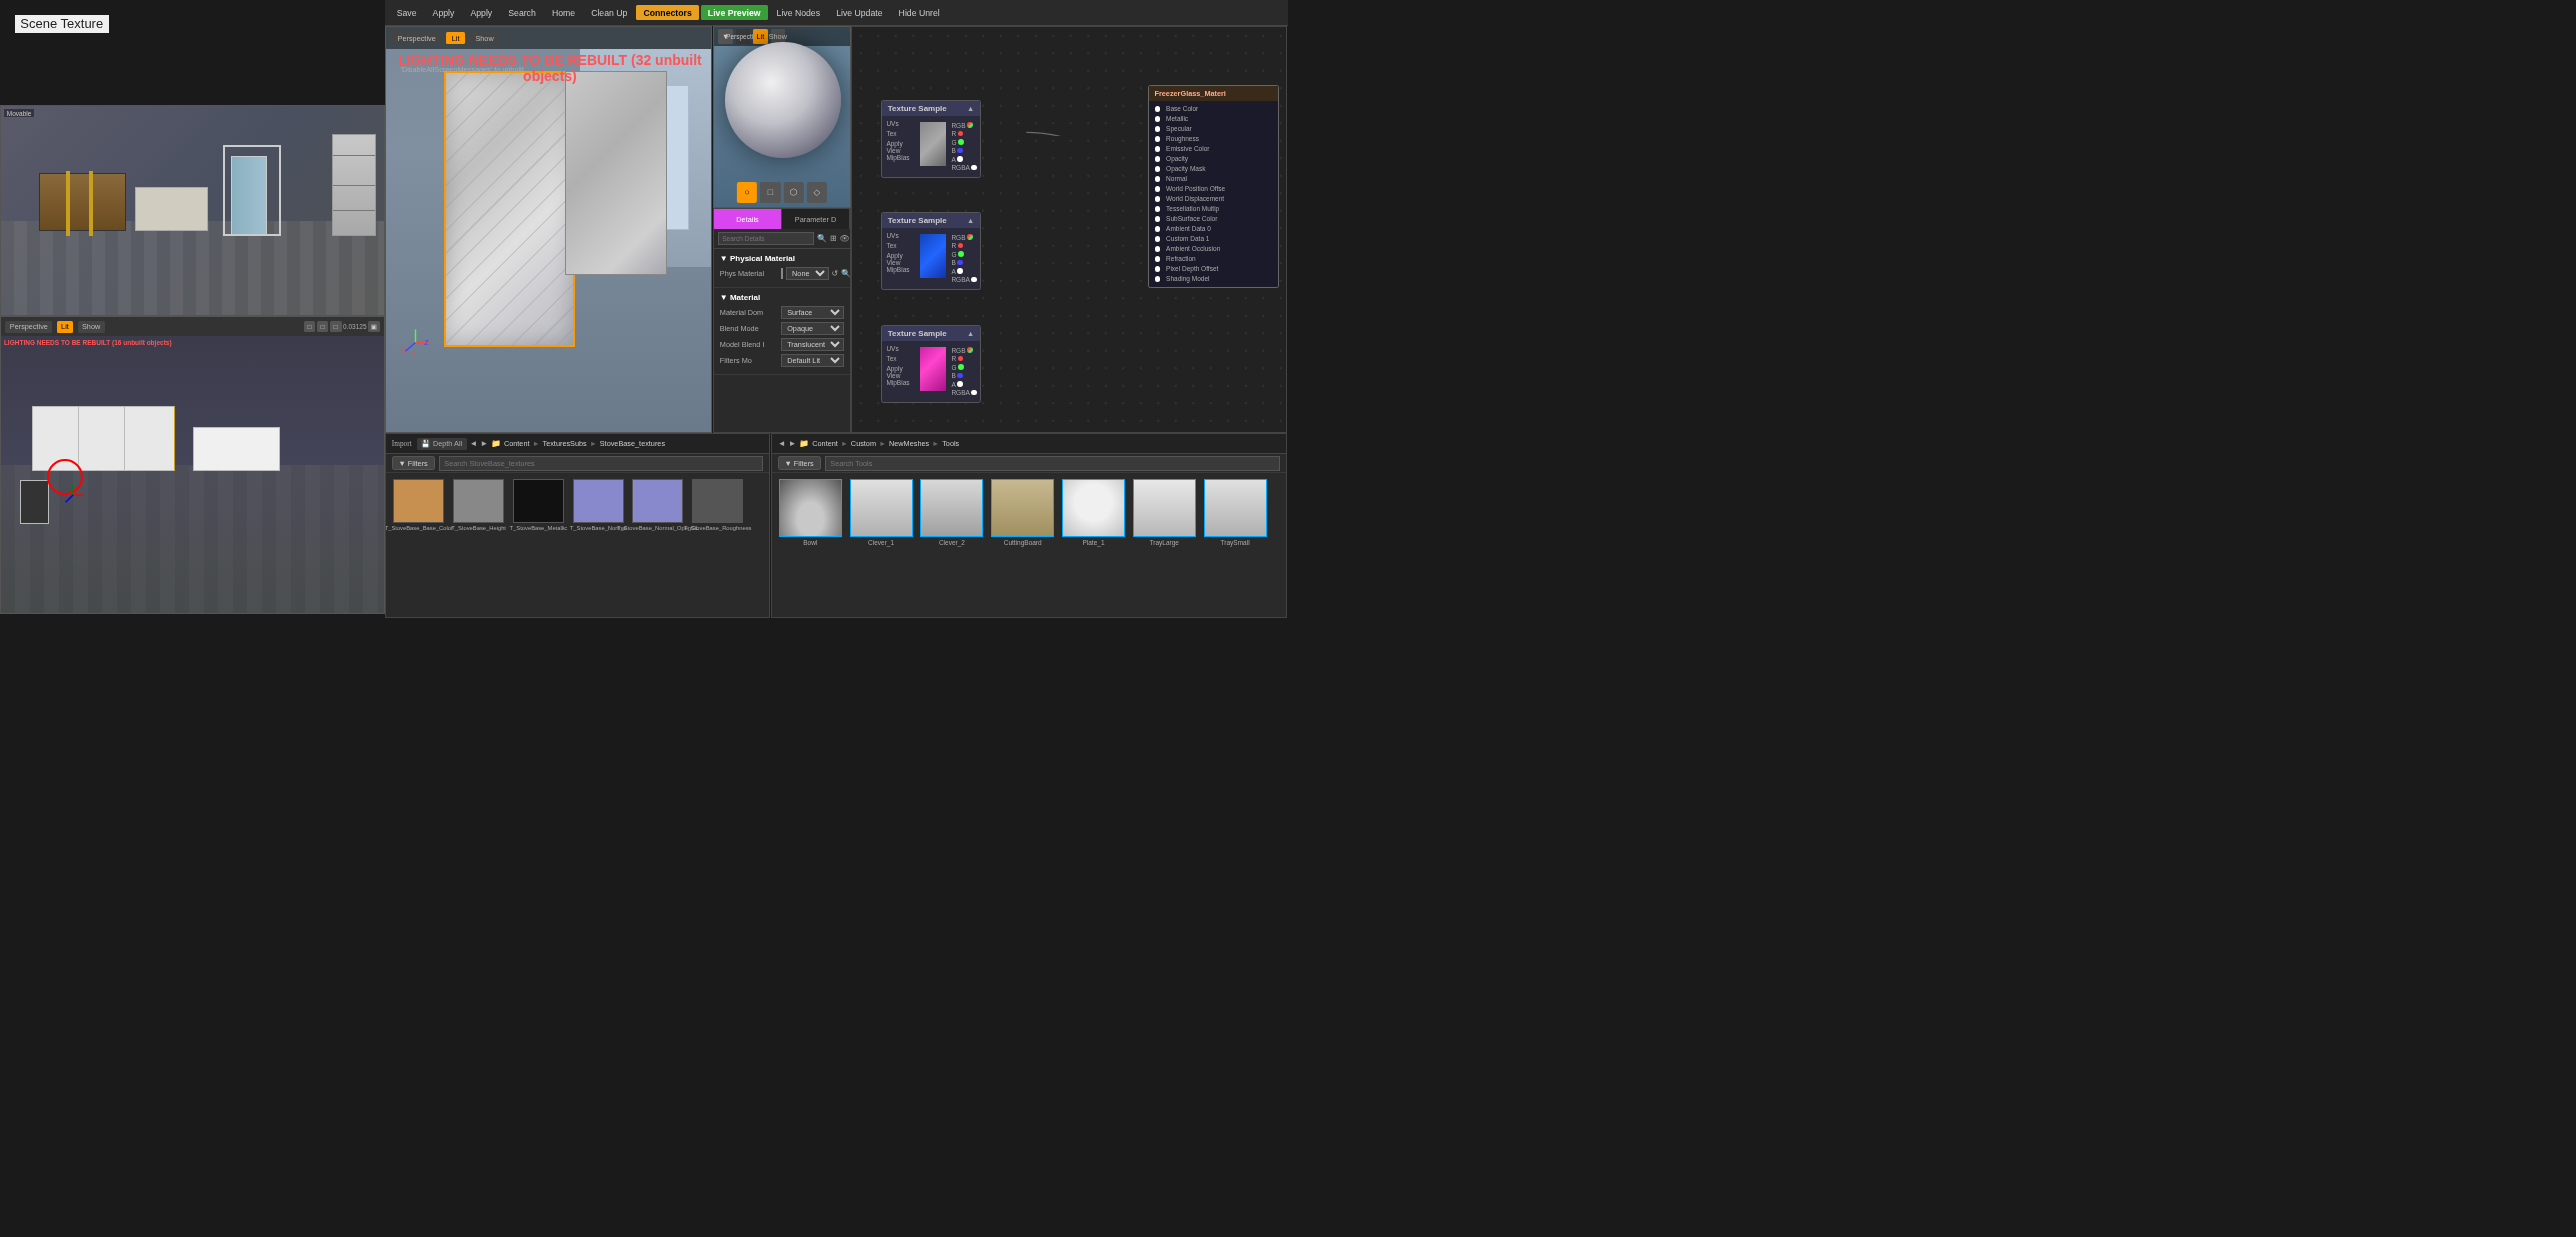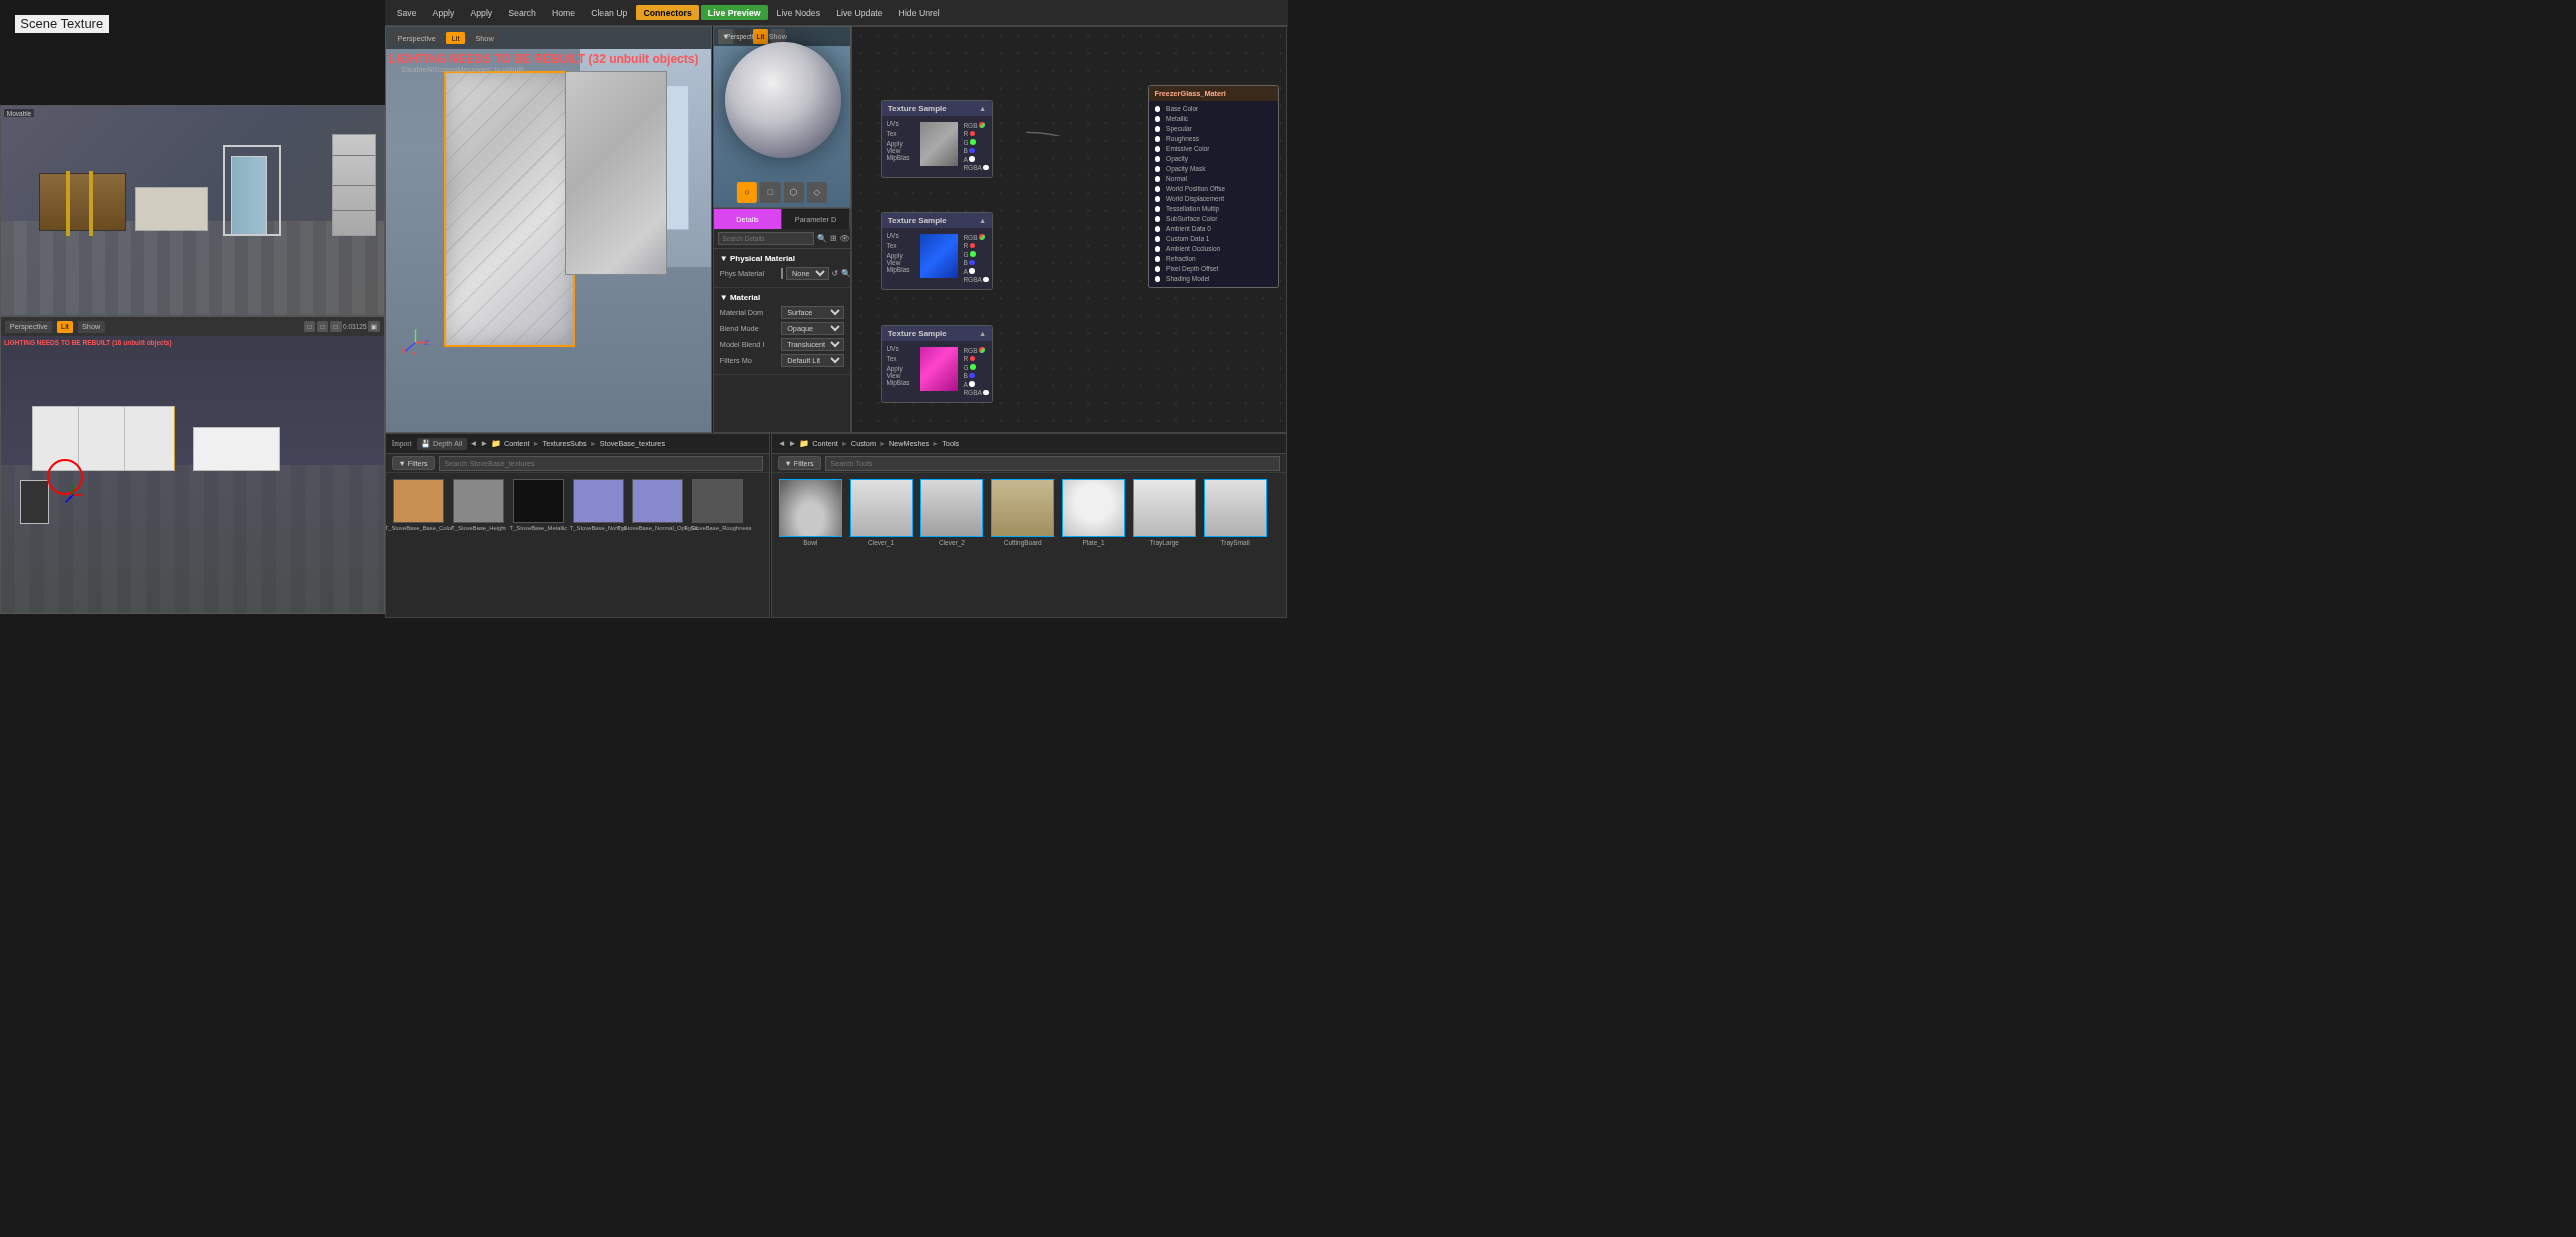--- a/index.html
+++ b/index.html
@@ -335,24 +335,25 @@
       right: 44px;
       width: 102px;
       height: 204px;
       background: linear-gradient(135deg, #c8c8c8 0%, #b0b0b0 40%, #d0d0d0 80%, #a8a8b0 100%);
       border: 0.7px solid #888;
     }
     .warning-text-center {
       position: absolute;
       top: 25px;
       left: 2.9px;
-      font-size: 12px;
+      font-size: 14px;
       color: #f55;
       font-weight: bold;
       z-index: 6;
+      text-align: center;
     }
     .suppress-text {
       position: absolute;
       top: 38px;
       left: 14.5px;
       font-size: 7.3px;
       color: #aaa;
       z-index: 6;
     }
     
@@ -520,21 +521,21 @@
       position: absolute;
       inset: 0;
       background-color: #222;
       background-image: radial-gradient(circle, #333 0.7px, transparent 0.7px);
       background-size: 17.5px 17.5px;
     }
 
     
     .tex-node {
       position: absolute;
-      width: 112px;
+      width: 100px;
       background: #2a2a3a;
       border: 0.7px solid #555;
       border-radius: 2.2px;
       overflow: hidden;
     }
     .tex-node-header {
       background: #3a3a5a;
       padding: 2.9px 5.8px;
       font-size: 7.3px;
       color: #aaa;

